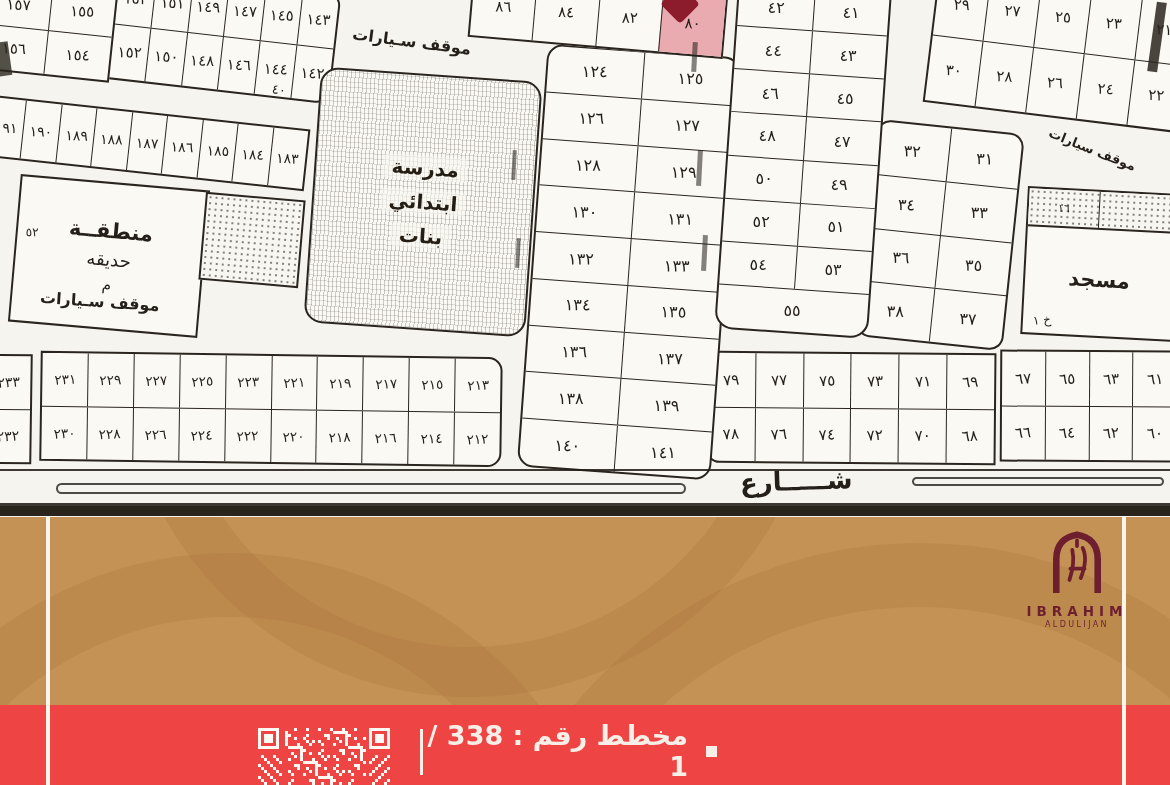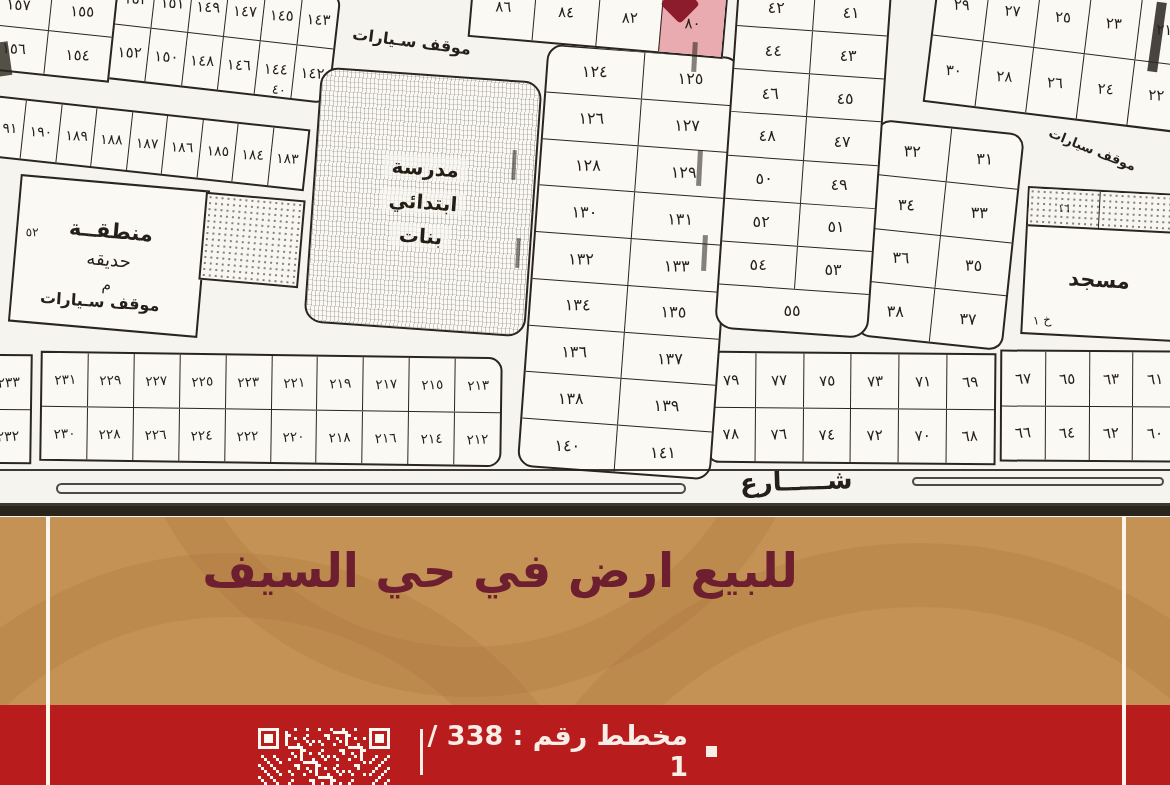--- a/index.html
+++ b/index.html
@@ -41,21 +41,21 @@
   .vline{position:absolute;top:0;width:4px;height:268px;background:#fbf5ea;z-index:9;}
   .adtitle{position:absolute;left:80px;top:26px;width:840px;text-align:center;font-size:47px;
            font-weight:bold;color:#6d1f30;direction:rtl;}
   .contact{position:absolute;left:252px;top:120px;width:680px;height:54px;display:flex;
            align-items:center;color:#6d1f30;}
   .phone-num{font-size:34px;font-weight:600;letter-spacing:1px;margin-left:26px;}
   .email-txt{font-size:31px;font-weight:600;margin-left:22px;}
   .logo{position:absolute;left:1014px;top:14px;width:126px;text-align:center;color:#6d1f30;z-index:5;}
   .brandname{font-size:13.5px;font-weight:bold;letter-spacing:5px;margin-top:4px;}
   .brandsub{font-size:8px;letter-spacing:2.4px;margin-top:1px;}
-  .bar{position:absolute;left:0;top:188px;width:1170px;height:80px;background:#b91c1c;overflow:hidden;z-index:6;}
+  .bar{position:absolute;left:0;top:188px;width:1170px;height:80px;background:#ef4444;overflow:hidden;z-index:6;}
   .bar-divider{position:absolute;left:420px;top:24px;width:2.5px;height:46px;background:#f7efe7;}
   .plan{position:absolute;left:425px;top:26px;width:292px;height:40px;direction:rtl;display:flex;
         align-items:center;gap:18px;color:#f7efe7;font-size:27px;font-weight:600;}
   .bullet{width:11px;height:11px;background:#f7efe7;flex:0 0 auto;}
 </style>
 </head>
 <body>
 
 <div class="map">
     <div class="block" style="left: 1000px; top: 350px; width: 178px; height: 112px; transform: rotate(0.3deg);">
@@ -577,23 +577,30 @@
   <div class="scanmark" style="left:0;top:506px;width:1170px;height:10px;"></div>
   <div class="scanmark" style="left:1152px;top:2px;width:10px;height:70px;transform:rotate(8deg);opacity:.85;"></div>
   <div class="scanmark" style="left:-4px;top:42px;width:14px;height:34px;transform:rotate(-8deg);opacity:.8;"></div>
 </div>
 
 <div class="banner">
   <div class="ring" style="left:-160px;top:36px;width:780px;height:780px;"></div>
   <div class="ring" style="left:470px;top:26px;width:900px;height:900px;"></div>
   <div class="ring" style="left:120px;top:-520px;width:700px;height:700px;border-width:50px;"></div>
 
-  <div class="adtitle">للبيع ارض في حي السيف</div>
-
-
+
+
+  <div class="logo">
+    <svg width="58" height="64" viewBox="0 0 60 68">
+      <path d="M8 66 V30 C8 14 17 6 30 4 C43 6 52 14 52 30 V66" fill="none" stroke="#6d1f30" stroke-width="7"></path>
+      <path d="M22 52 Q28 34 25 20 M36 18 Q42 30 34 50 M23 40 H38 M30 10 L30 16" fill="none" stroke="#6d1f30" stroke-width="4" stroke-linecap="round"></path>
+    </svg>
+    <div class="brandname">IBRAHIM</div>
+    <div class="brandsub">ALDULIJAN</div>
+  </div>
 
   <div class="bar">
     <svg id="qr" width="132" height="64" viewBox="0 0 44 21" style="position:absolute;left:258px;top:22px;" shape-rendering="crispEdges">
         <rect x="0" y="0" width="7" height="1" fill="#fdf8f1"></rect>
         <rect x="0" y="6" width="7" height="1" fill="#fdf8f1"></rect>
         <rect x="0" y="1" width="1" height="5" fill="#fdf8f1"></rect>
         <rect x="6" y="1" width="1" height="5" fill="#fdf8f1"></rect>
         <rect x="2" y="2" width="3" height="3" fill="#fdf8f1"></rect>
         <rect x="37" y="0" width="7" height="1" fill="#fdf8f1"></rect>
         <rect x="37" y="6" width="7" height="1" fill="#fdf8f1"></rect>

